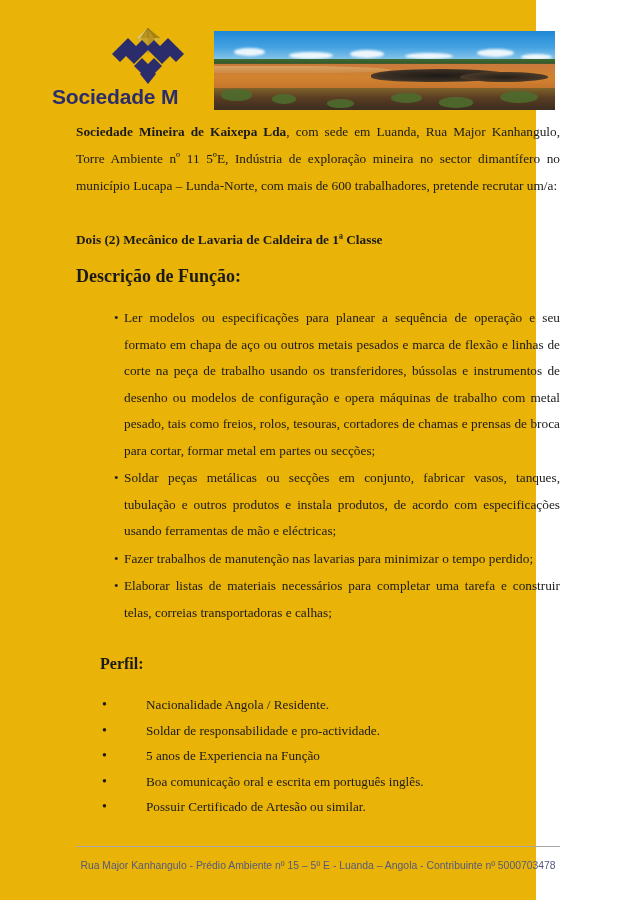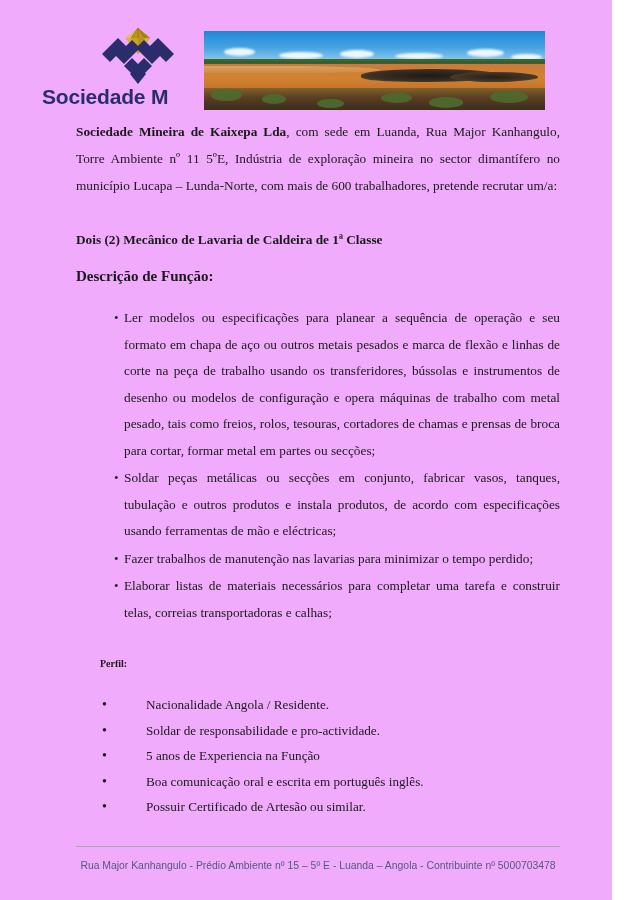--- a/index.html
+++ b/index.html
@@ -12,24 +12,25 @@
     width: 636px;
     height: 900px;
     overflow: hidden;
     font-family: "Liberation Serif", "DejaVu Serif", serif;
     color: #1a1a1a;
     position: relative;
   }
 
   .page {
     position: relative;
-    width: 612px;
+    width: 536px;
     height: 900px;
-    background: #f0abfc;
+    background: #eab308;
     box-sizing: border-box;
+    padding-left: 10px;
   }
 
   
   .header {
     position: relative;
     height: 112px;
   }
 
   .logo-block {
     position: absolute;
@@ -145,21 +146,21 @@
   p.intro b { font-weight: bold; }
 
   .job-title {
     margin: 28px 0 12px 0;
     font-size: 13.3px;
     font-weight: bold;
     line-height: 25px;
   }
   .section-label {
     margin: 0;
-    font-size: 15px;
+    font-size: 18px;
     font-weight: bold;
     line-height: 25px;
   }
 
   ul.desc-list {
     margin: 16px 0 4px 0;
     padding: 0 0 0 38px;
     list-style: none;
   }
   ul.desc-list > li {
@@ -175,21 +176,21 @@
     content: "\2022";
     position: absolute;
     left: 0;
     top: 0;
     font-size: 13px;
     line-height: 26.5px;
   }
 
   .perfil-heading {
     margin: 26px 0 0 24px;
-    font-size: 10px;
+    font-size: 16px;
     font-weight: bold;
     line-height: 24px;
   }
 
   ul.perfil-list {
     margin: 16px 0 0 0;
     padding: 0 0 0 26px;
     list-style: none;
   }
   ul.perfil-list > li {

